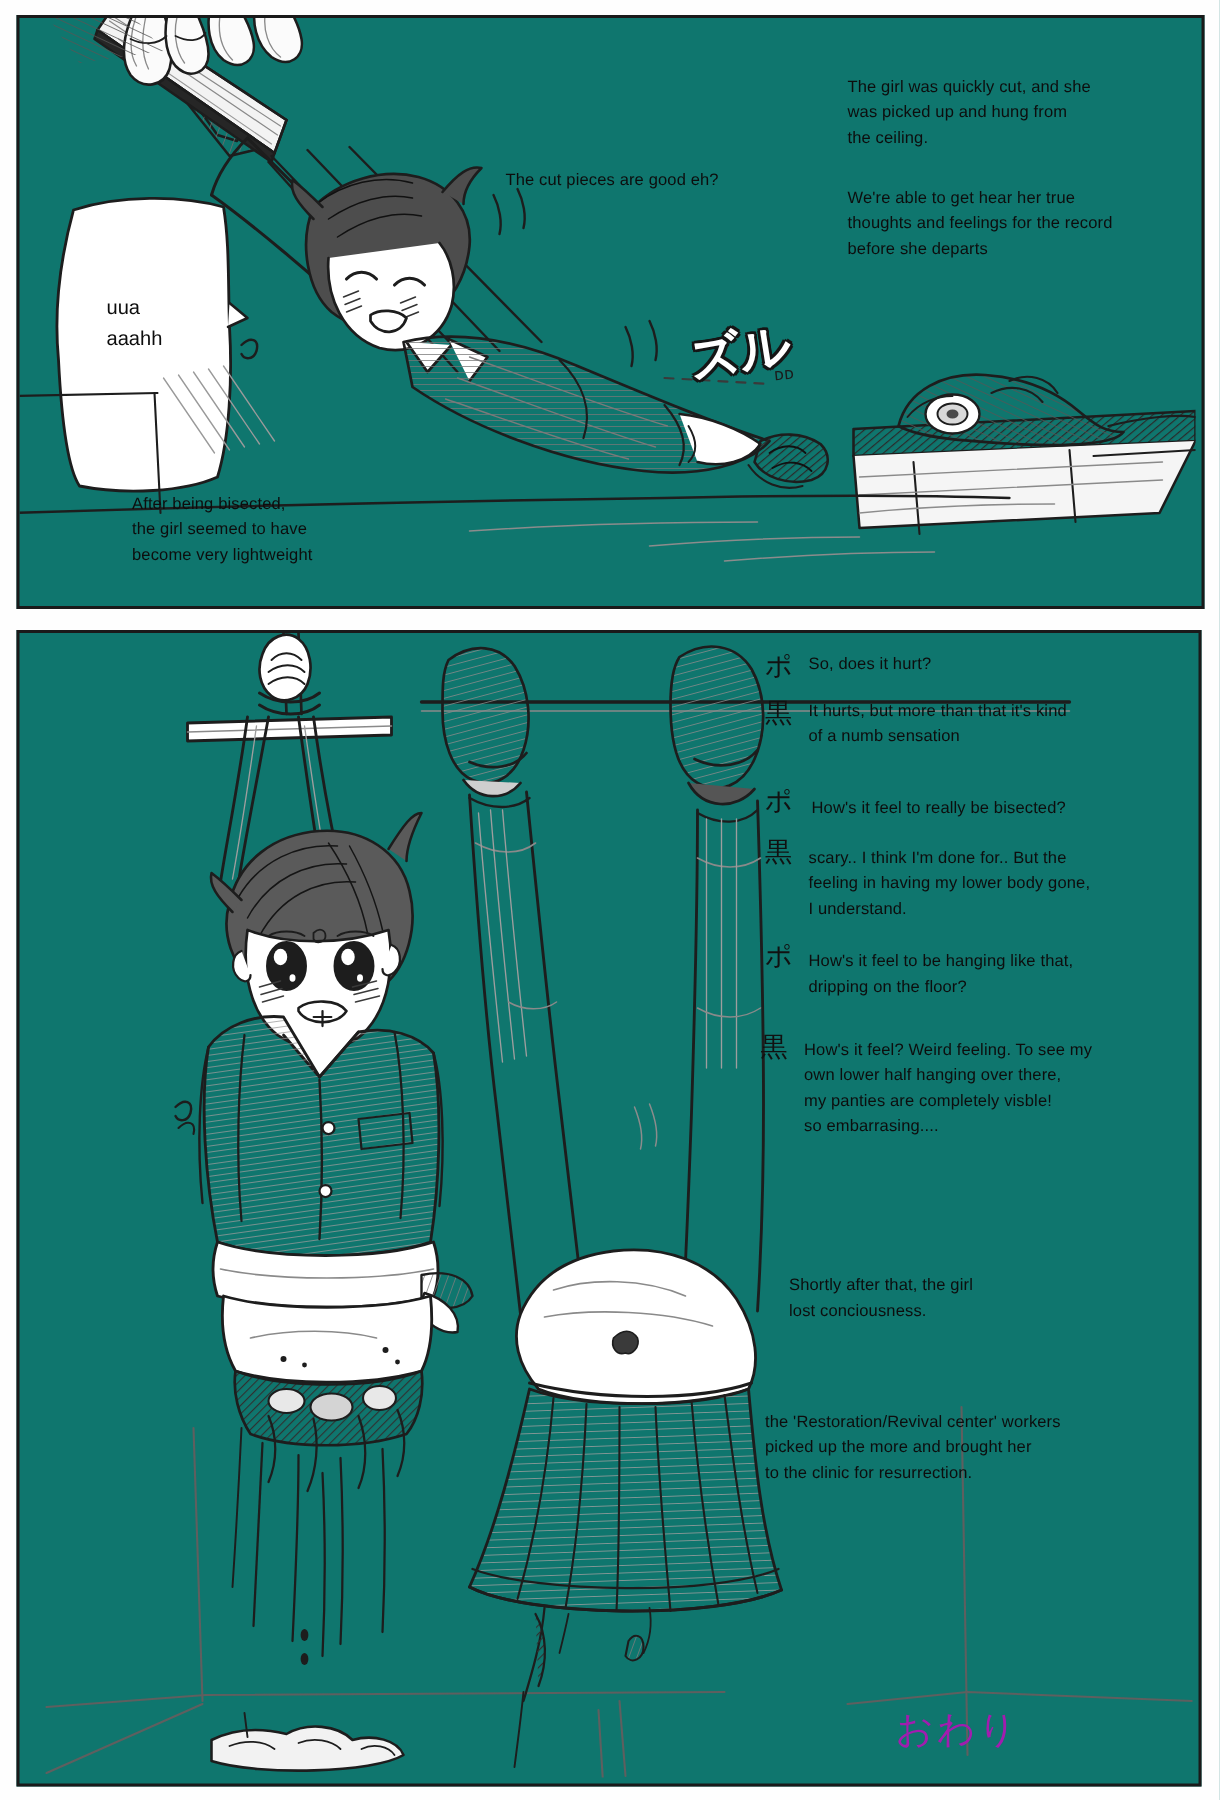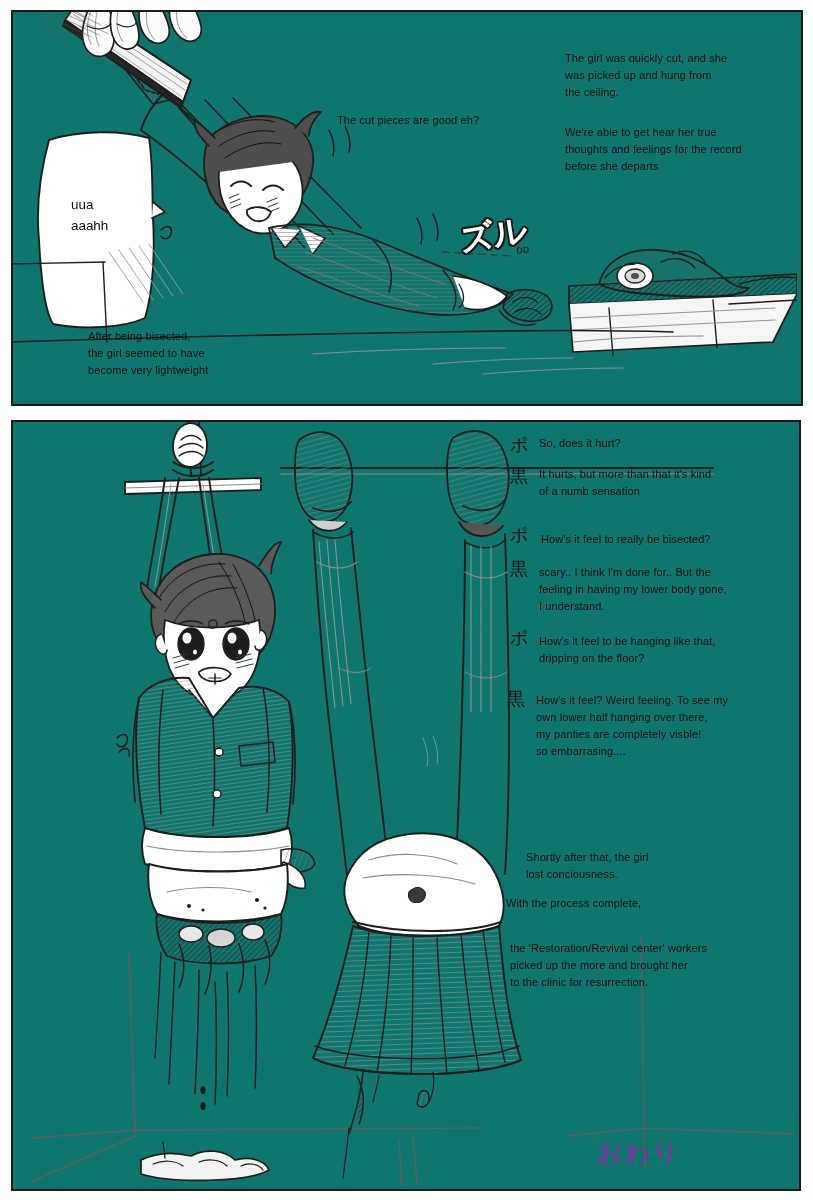--- a/index.html
+++ b/index.html
@@ -572,21 +572,20 @@
 
   <div class="speaker" style="left:507px; top:690px;">黒</div>
   <div class="txt" style="left:536px; top:692px; width:285px;">How's it feel?  Weird feeling.  To see my
 own lower half hanging over there,
 my panties are completely visble!
 so embarrasing....</div>
 
   <div class="txt" style="left:526px; top:829px; width:260px;margin-top:20px;">Shortly after that, the  girl
 lost conciousness.</div>
 
-  <div class="txt" style="left:506px; top:895px; width:260px;">With the process complete,</div>
 
   <div class="txt" style="left:510px; top:940px; width:290px;">the 'Restoration/Revival center' workers
 picked up the more and brought her
 to the clinic for resurrection.</div>
 
   <div id="owari">おわり</div>
 
 </div>
 
 </body></html>

